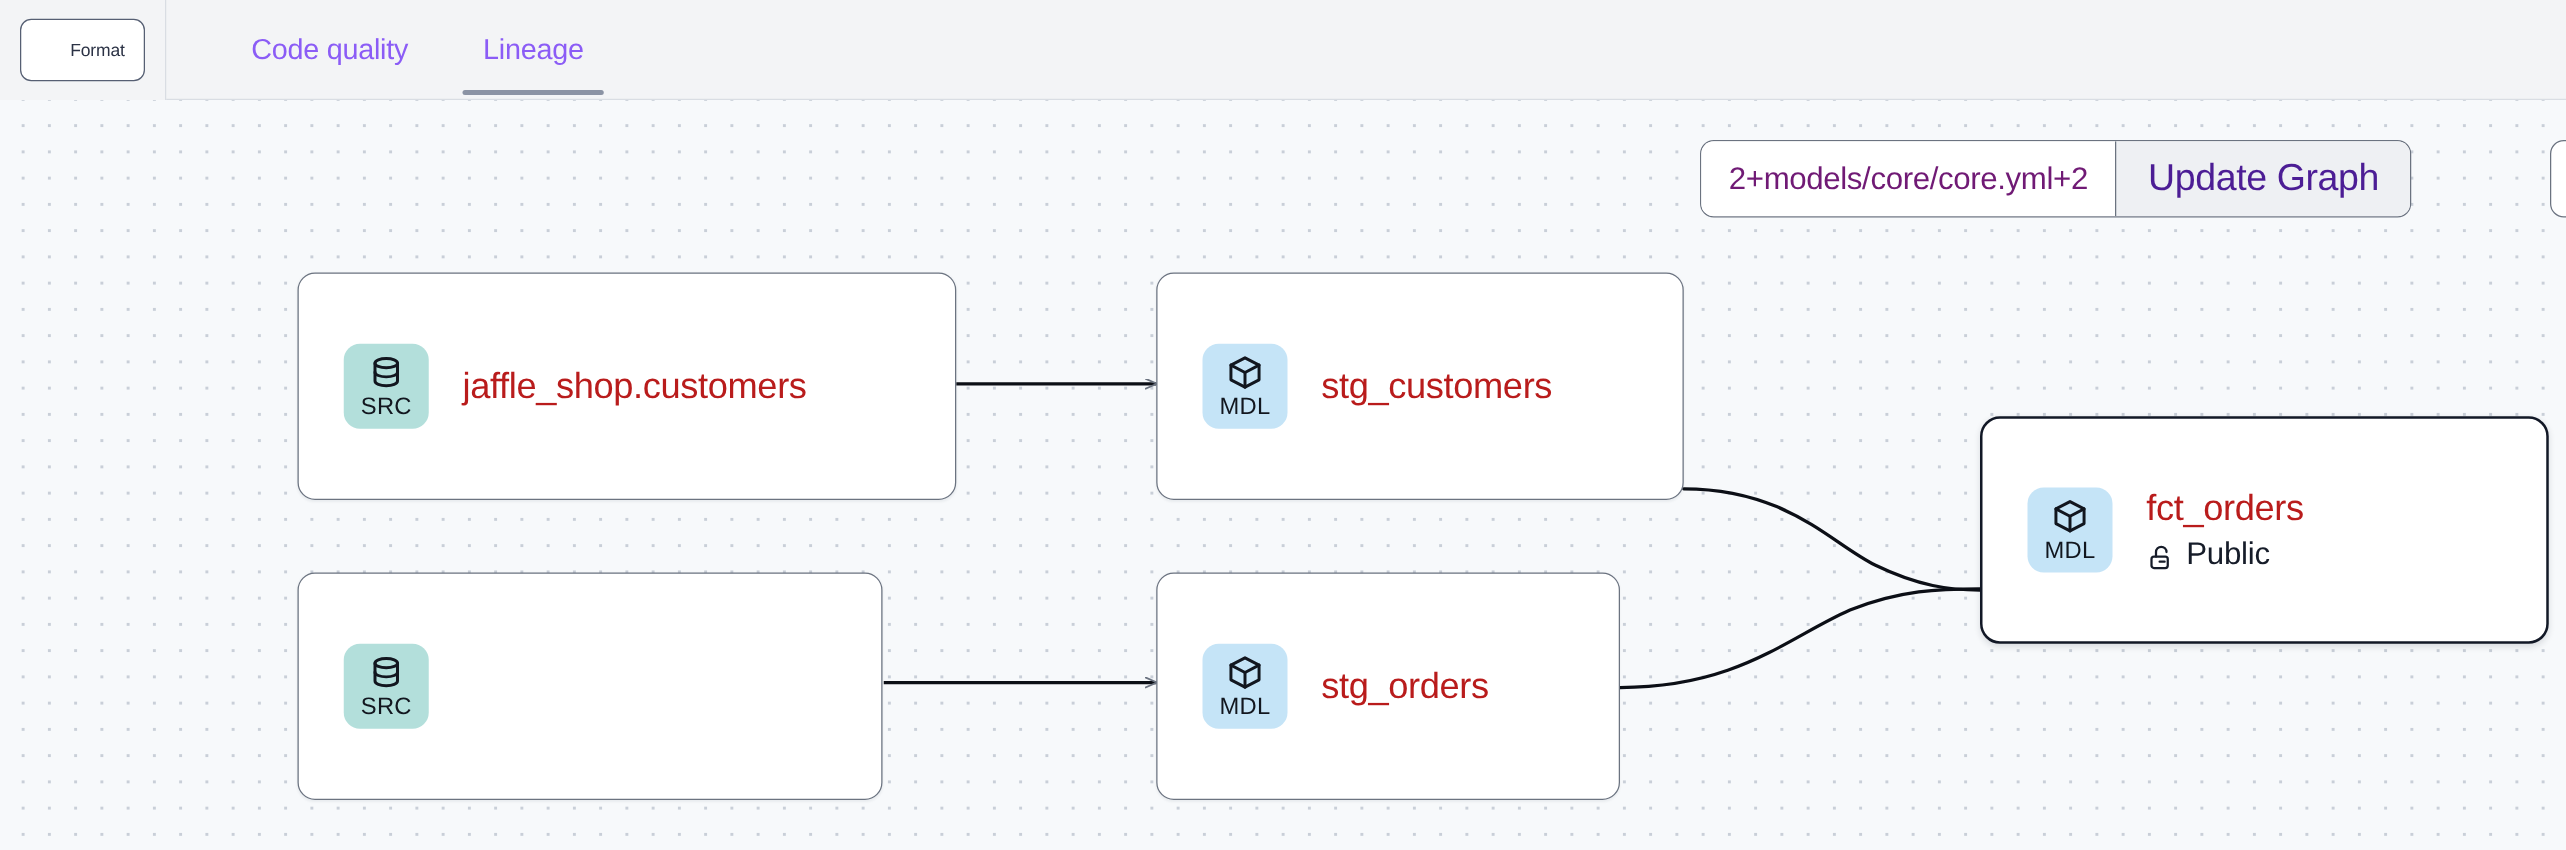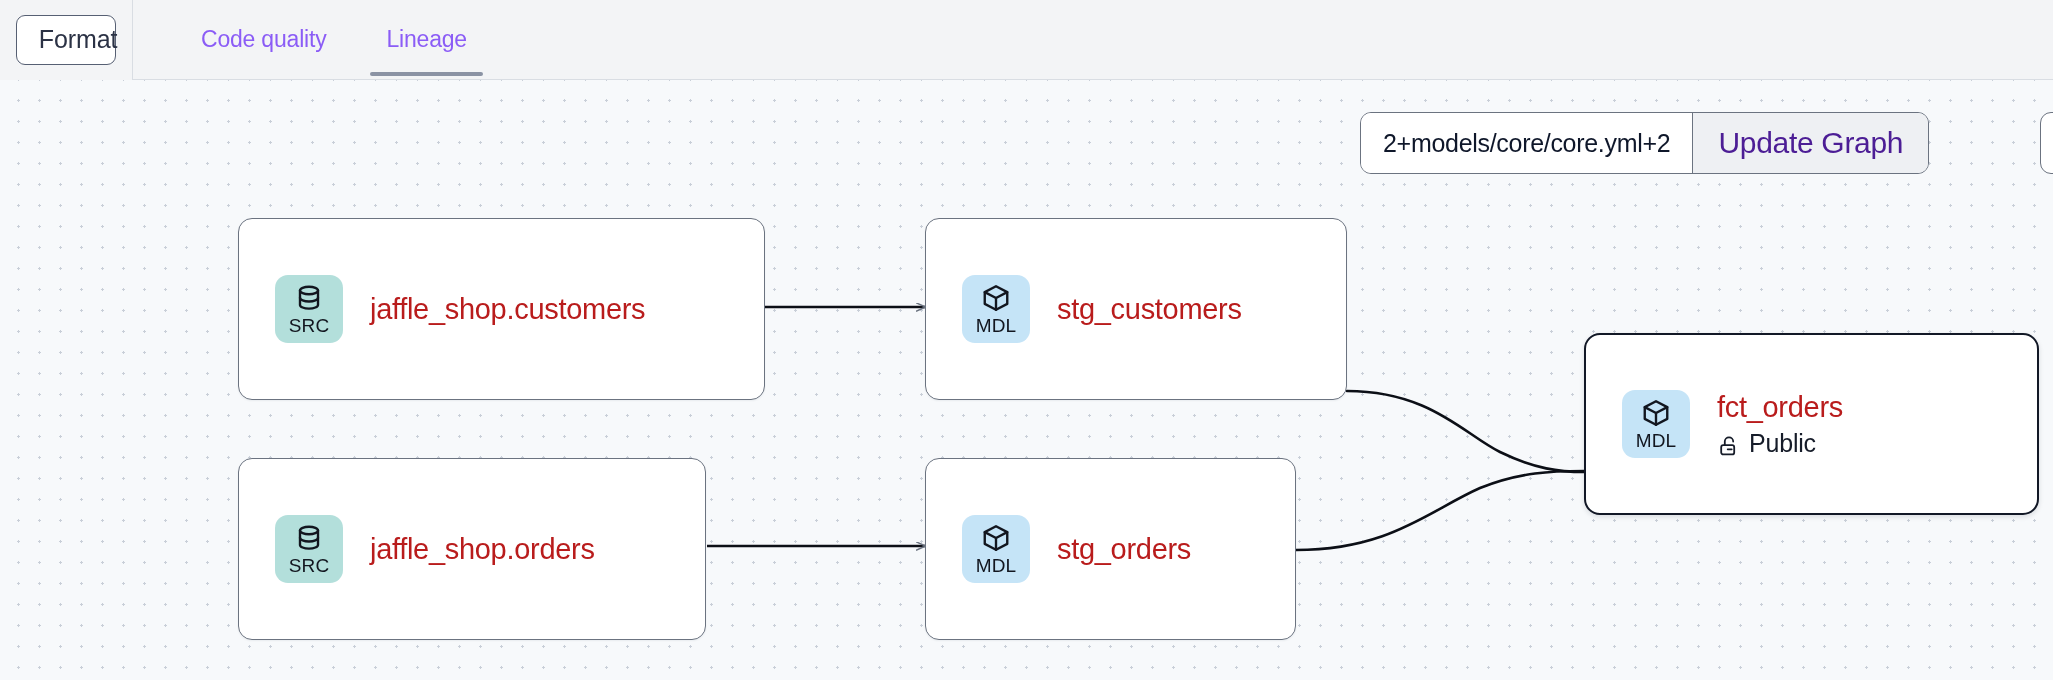--- a/index.html
+++ b/index.html
@@ -38,21 +38,21 @@
     border-right: 1px solid #d9dde3;
     background: #f3f4f6;
   }
   .format-btn {
     width: 100px;
     height: 50px;
     background: #ffffff;
     border: 1.6px solid #565f73;
     border-radius: 9px;
     color: #2b3245;
-    font-size: 25px;
+    font-size: 14px;
     font-family: "Liberation Sans", sans-serif;
     display: flex;
     align-items: center;
     justify-content: center;
     cursor: pointer;
     letter-spacing: -0.1px;
     padding-left: 24px;
   }
 
   .tabs {
@@ -178,21 +178,21 @@
     border-radius: 11px;
     overflow: hidden;
     height: 62px;
   }
   .graph-select {
     display: flex;
     align-items: center;
     padding: 0 22px;
     background: #ffffff;
     font-size: 25px;
-    color: #0f172a;
+    color: #701a75;
     letter-spacing: -0.3px;
     cursor: pointer;
     white-space: nowrap;
   }
   .graph-update {
     display: flex;
     align-items: center;
     justify-content: center;
     padding: 0 25px;
     background: #eef0f3;
@@ -284,23 +284,20 @@
     <div class="node" style="left:238px; top:378px; width:468px; height:182px;">
       <div class="badge src">
         <span>
           <svg width="30" height="30" viewBox="0 0 24 24" fill="none" stroke="#12161f" stroke-width="1.9" stroke-linecap="round" stroke-linejoin="round">
             <ellipse cx="12" cy="6" rx="7.2" ry="3"></ellipse>
             <path d="M4.8 6v11.5c0 1.66 3.22 3 7.2 3s7.2-1.34 7.2-3V6"></path>
             <path d="M4.8 11.8c0 1.66 3.22 3 7.2 3s7.2-1.34 7.2-3"></path>
           </svg>
         </span>
         <span class="badge-label">SRC</span>
-      </div>
-      <div class="node-body">
-        <div class="node-title">jaffle_shop.orders</div>
       </div>
     </div>
 
     <div class="node" style="left:925px; top:378px; width:371px; height:182px;">
       <div class="badge mdl">
         <span>
           <svg width="30" height="30" viewBox="0 0 24 24" fill="none" stroke="#12161f" stroke-width="1.9" stroke-linecap="round" stroke-linejoin="round">
             <path d="M12 2.6 21 7.3v9.4L12 21.4 3 16.7V7.3z"></path>
             <path d="M3 7.3 12 12l9-4.7"></path>
             <path d="M12 12v9.4"></path>

